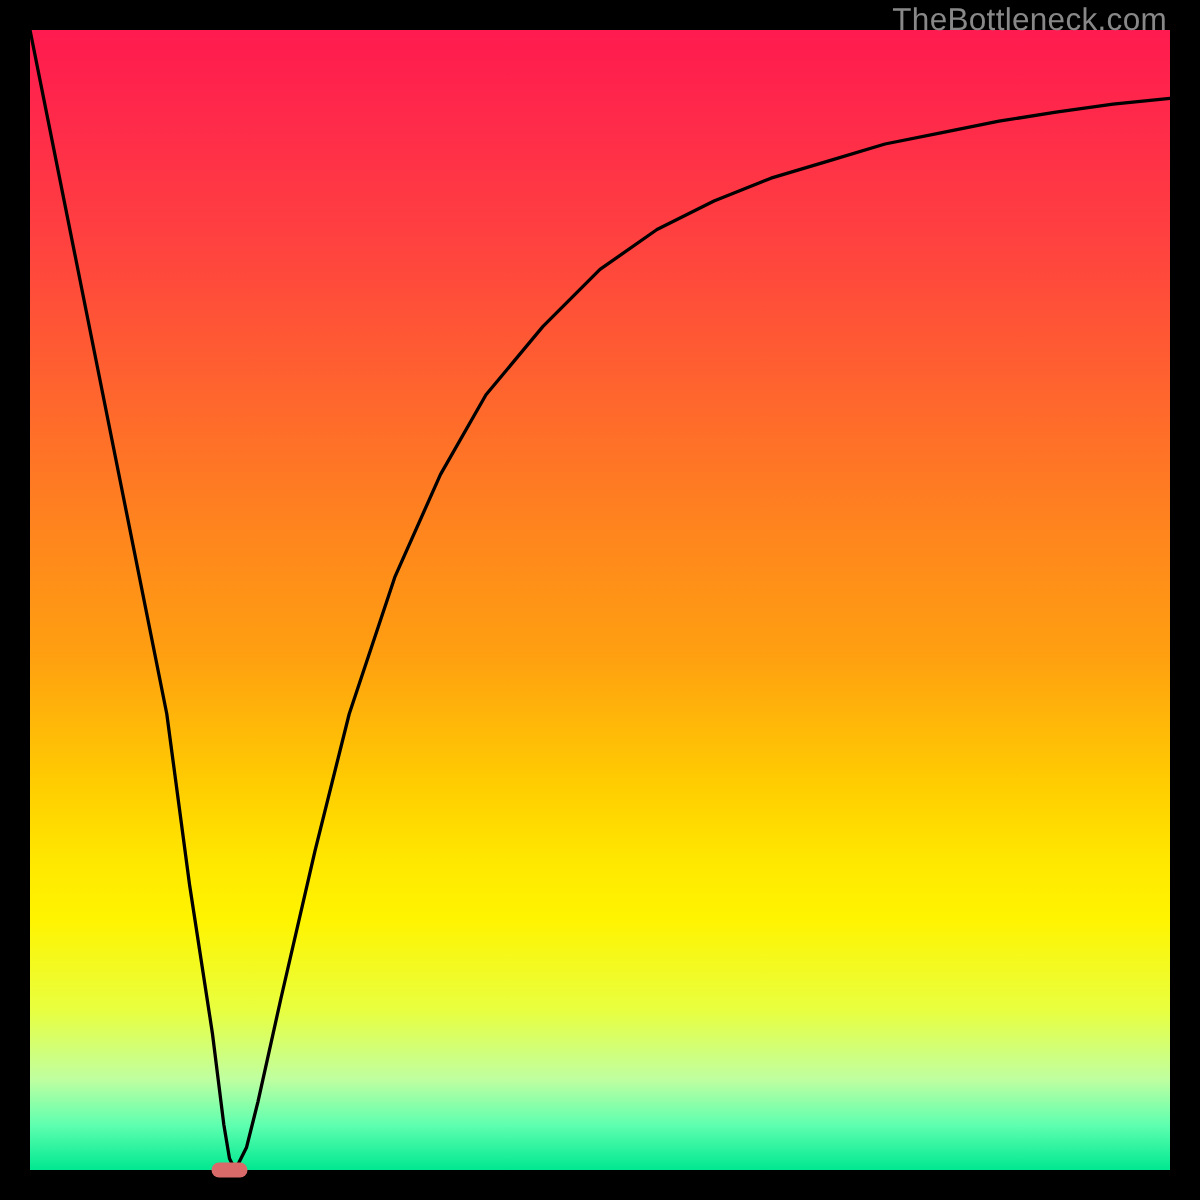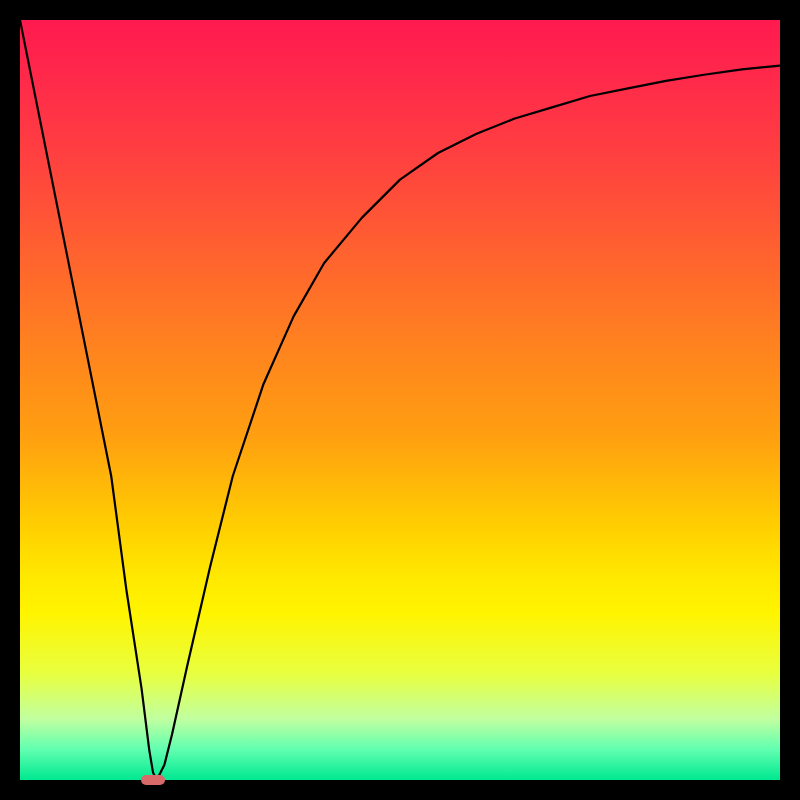--- a/index.html
+++ b/index.html
@@ -61,19 +61,20 @@
     position: absolute;
     background: #d86a6a;
     border-radius: 999px;
     z-index: 5;
   }
 </style>
 </head>
 <body>
 
 <div class="chart-container">
+  <div class="watermark">TheBottleneck.com</div>
   <div class="plot-area">
     <svg class="curve-layer" viewBox="0 0 760 760" preserveAspectRatio="none">
       <path id="curve-path" fill="none" stroke="#000" stroke-width="2.2" stroke-linejoin="round" stroke-linecap="round" d="M0.00 0.00 L30.40 152.00 L60.80 304.00 L91.20 456.00 L106.40 570.00 L121.60 668.80 L129.20 729.60 L133.00 752.40 L136.80 760.00 L144.40 744.80 L152.00 714.40 L167.20 646.00 L190.00 547.20 L212.80 456.00 L243.20 364.80 L273.60 296.40 L304.00 243.20 L342.00 197.60 L380.00 159.60 L418.00 133.00 L456.00 114.00 L494.00 98.80 L532.00 87.40 L570.00 76.00 L608.00 68.40 L646.00 60.80 L684.00 54.72 L722.00 49.40 L760.00 45.60"></path>
     </svg>
     <div id="min-marker" class="marker" style="left: 120.84px; top: 755.44px; width: 24.32px; height: 9.12px;"></div>
   </div>
 </div>
 
 </body></html>

